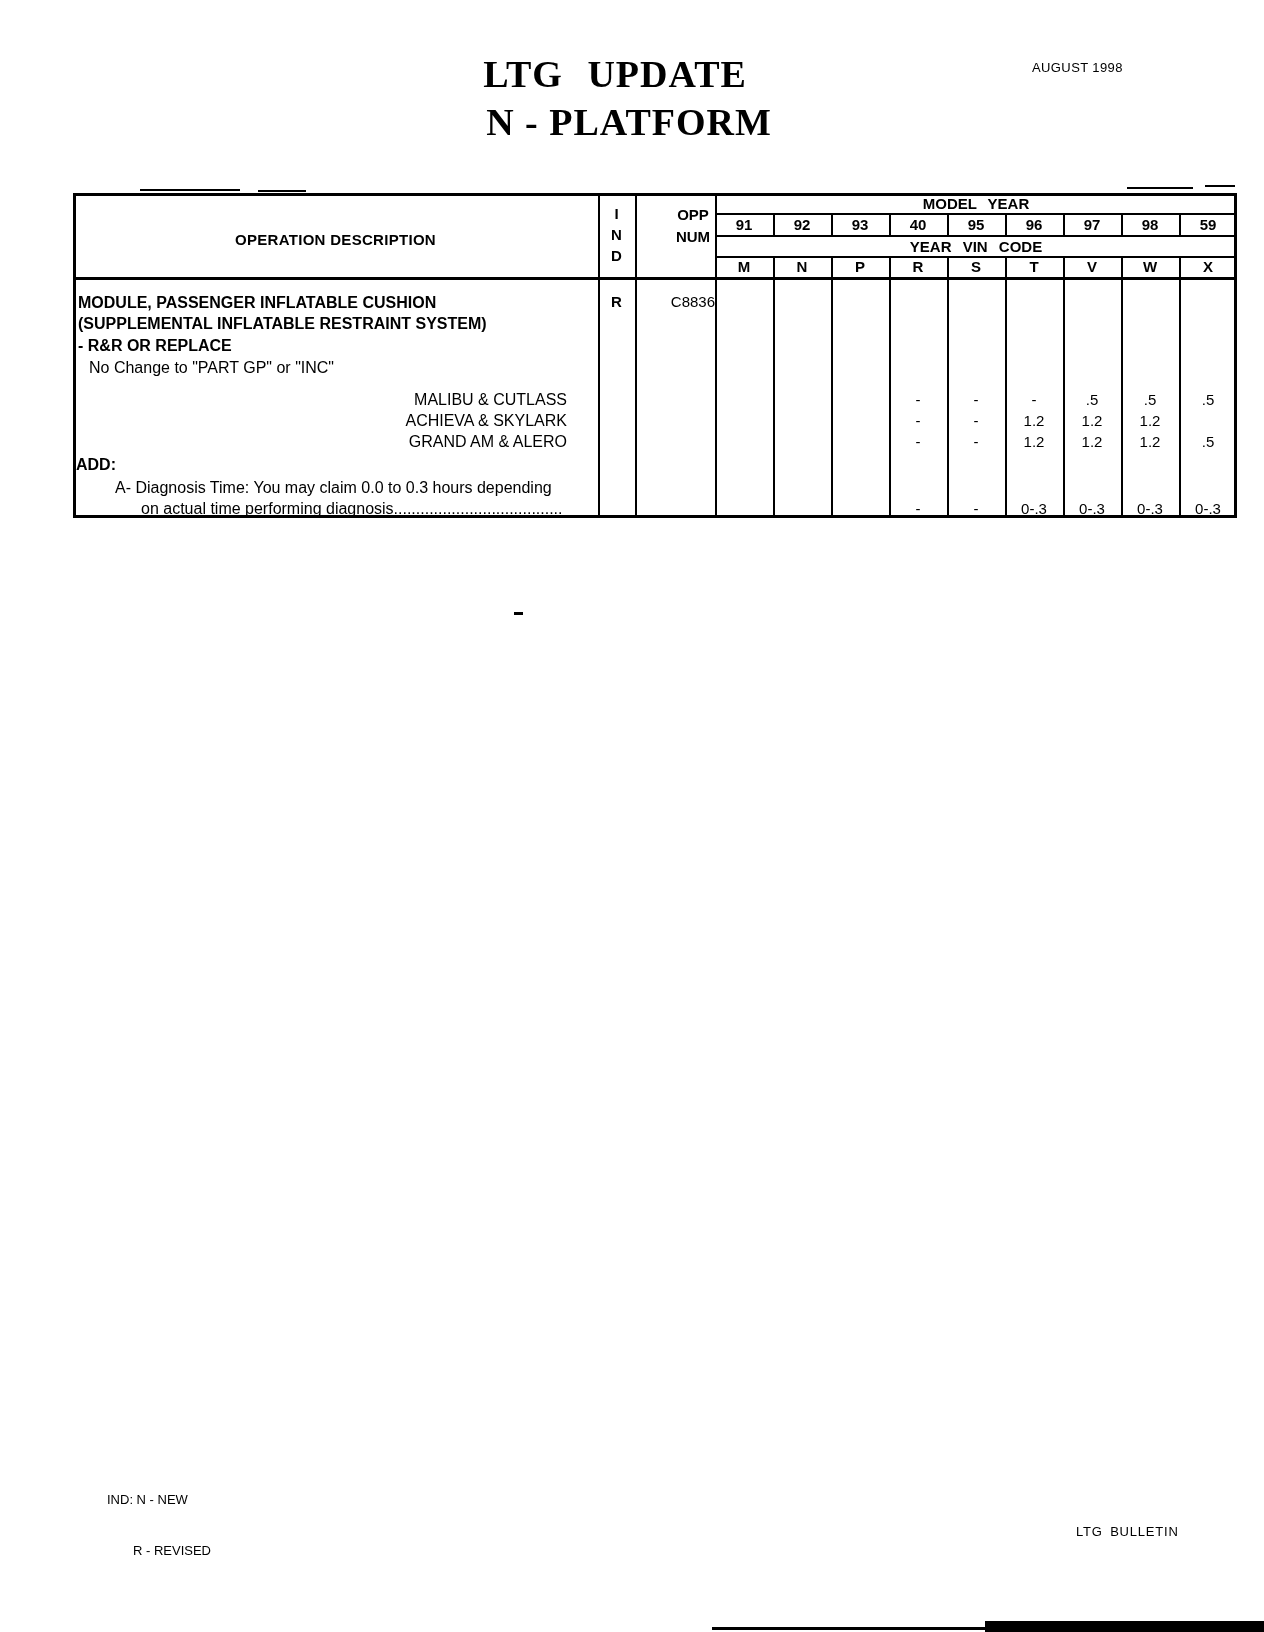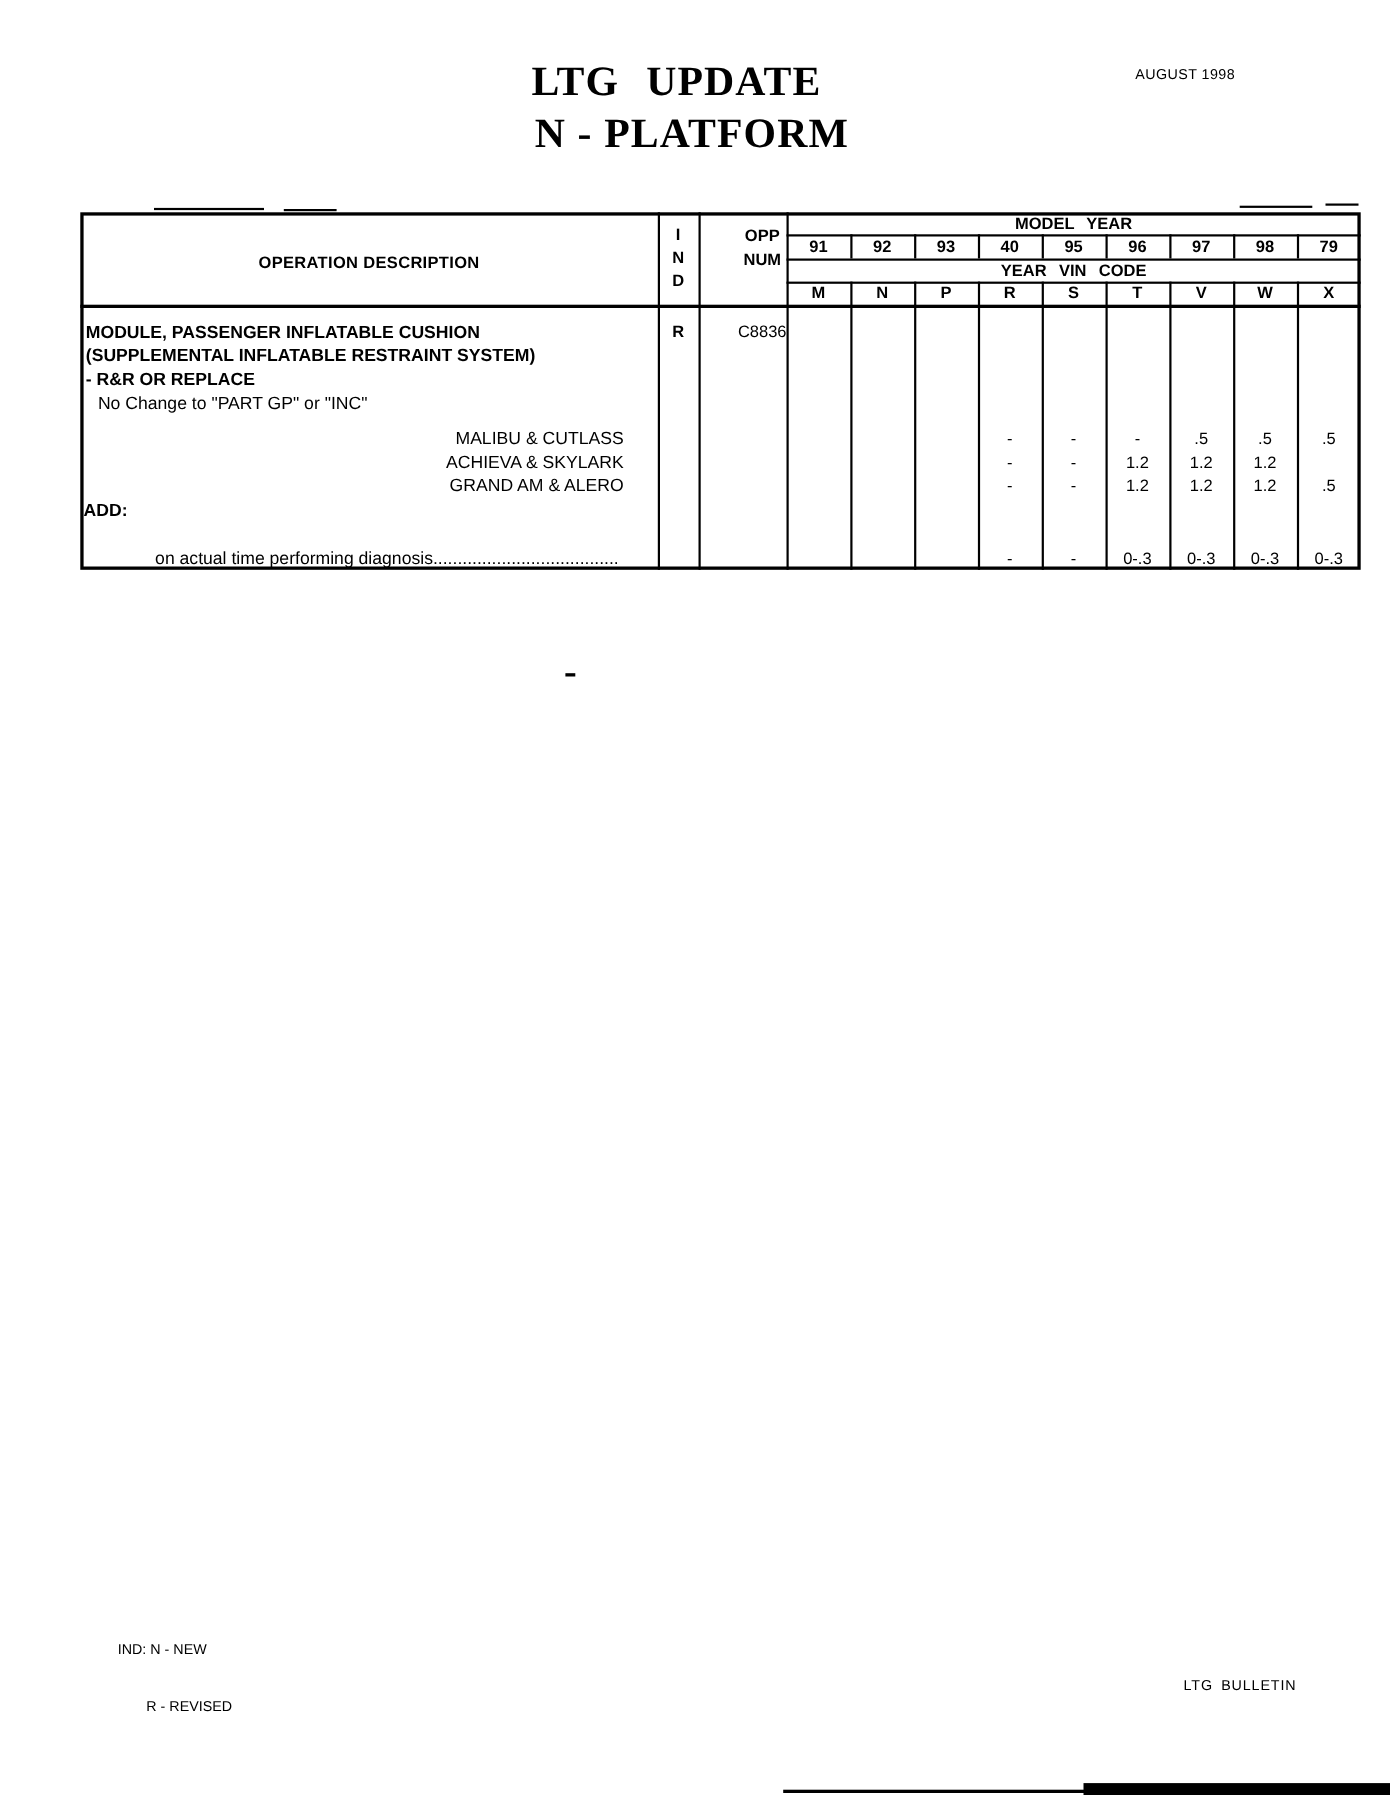--- a/index.html
+++ b/index.html
@@ -130,21 +130,21 @@
     <div class="cell yvc-head">YEAR VIN CODE</div>
 
     <span class="yr yrrow yc0">91</span>
     <span class="yr yrrow yc1">92</span>
     <span class="yr yrrow yc2">93</span>
     <span class="yr yrrow yc3">40</span>
     <span class="yr yrrow yc4">95</span>
     <span class="yr yrrow yc5">96</span>
     <span class="yr yrrow yc6">97</span>
     <span class="yr yrrow yc7">98</span>
-    <span class="yr yrrow yc8">79</span>
+    <span class="yr yrrow yc8">59</span>
 
     <span class="yr vinrow yc0">M</span>
     <span class="yr vinrow yc1">N</span>
     <span class="yr vinrow yc2">P</span>
     <span class="yr vinrow yc3">R</span>
     <span class="yr vinrow yc4">S</span>
     <span class="yr vinrow yc5">T</span>
     <span class="yr vinrow yc6">V</span>
     <span class="yr vinrow yc7">W</span>
     <span class="yr vinrow yc8">X</span>
@@ -178,20 +178,21 @@
       <span class="vehicle">GRAND AM &amp; ALERO</span>
       <span class="val yc3">-</span>
       <span class="val yc4">-</span>
       <span class="val yc5">1.2</span>
       <span class="val yc6">1.2</span>
       <span class="val yc7">1.2</span>
       <span class="val yc8">.5</span>
     </div>
 
     <div class="bline addl">ADD:</div>
+    <div class="bline d1">A- Diagnosis Time: You may claim 0.0 to 0.3 hours depending</div>
     <div class="vrow r4">
       <span class="diag2">on actual time performing diagnosis......................................</span>
       <span class="val yc3">-</span>
       <span class="val yc4">-</span>
       <span class="val yc5">0-.3</span>
       <span class="val yc6">0-.3</span>
       <span class="val yc7">0-.3</span>
       <span class="val yc8">0-.3</span>
     </div>
   </div>

